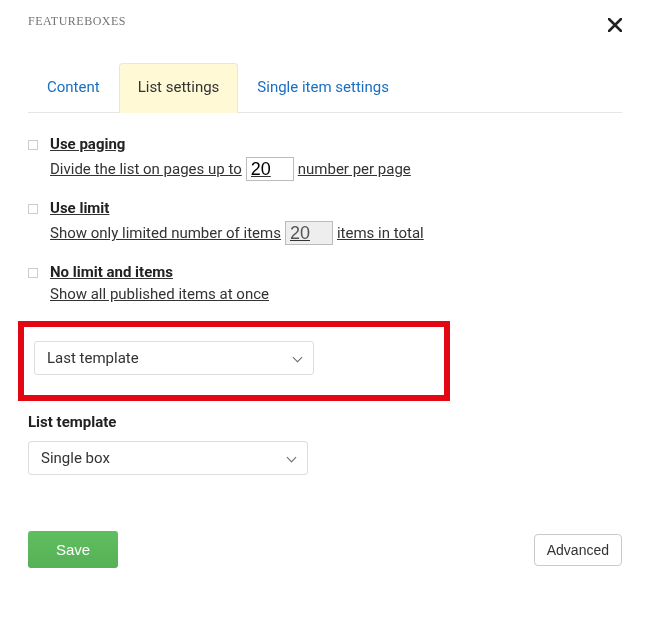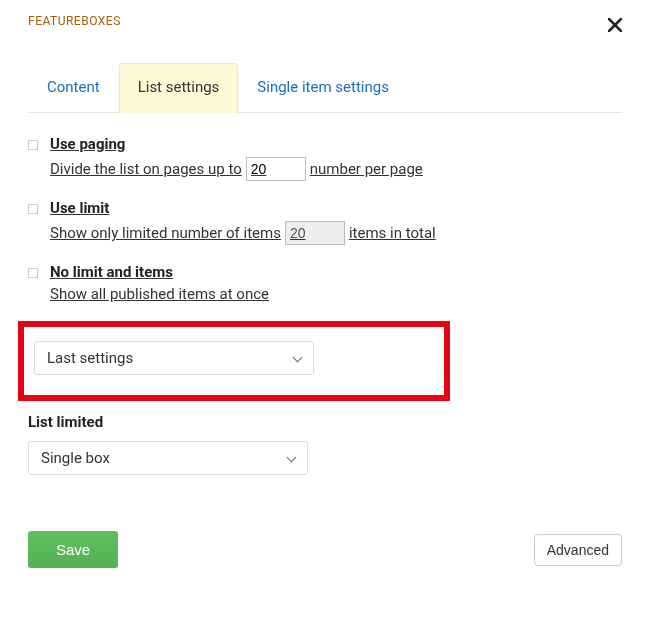--- a/index.html
+++ b/index.html
@@ -15,22 +15,23 @@
   .panel { padding: 0; }
   .header {
     display: flex;
     justify-content: space-between;
     align-items: flex-start;
     padding: 14px 22px 0 28px;
   }
   .header-title {
     font-size: 12px;
     letter-spacing: .5px;
-    color: #a16207;
+    color: #737373;
     text-transform: uppercase;
+    font-family: Liberation Serif, serif;
   }
   .close-btn {
     background: none; border: none; cursor: pointer;
     font-size: 18px; color: #222; padding: 2px 6px;
   }
   .close-btn svg { width: 14px; height: 14px; }
   .tabs {
     display: flex;
     gap: 0;
     margin: 24px 28px 0 28px;
@@ -55,25 +56,25 @@
 
   .radio-row { display: flex; align-items: flex-start; gap: 12px; margin-bottom: 18px; text-decoration: underline; }
   .radio-dot {
     width: 10px; height: 10px; margin-top: 5px;
     border: 1px solid #ccc; display: inline-block;
   }
   .radio-body { flex: 1; }
   .radio-title { font-size: 15px; font-weight: 700; color: #222; margin-bottom: 4px; }
   .radio-desc { font-size: 15px; color: #333; display: flex; align-items: center; flex-wrap: wrap; gap: 4px; }
   .num-input {
-    width: 60px; height: 24px;
+    width: 48px; height: 24px;
     border: 1px solid #bbb;
     text-align: left;
     padding: 2px 4px;
-    font-size: 14px;
+    font-size: 18px;
   }
   .num-input:disabled { background: #eee; }
 
   .highlight-box {
     border: 6px solid #e30613;
     padding: 14px 14px 20px 10px;
     margin: 6px -10px 12px -10px;
     width: 432px;
   }
   .section-label {
@@ -179,27 +180,27 @@
     <div class="radio-row">
       <span class="radio-dot"></span>
       <div class="radio-body">
         <div class="radio-title">No limit and items</div>
         <div class="radio-desc">Show all published items at once</div>
       </div>
     </div>
 
     <div class="highlight-box">
       <div class="select">
-        <span>Last settings</span>
+        <span>Last template</span>
         <span class="chev"></span>
       </div>
     </div>
 
     <div>
-      <div class="section-label">List limited</div>
+      <div class="section-label">List template</div>
       <div class="select">
         <span>Single box</span>
         <span class="chev"></span>
       </div>
     </div>
 
   </div>
 
   <div style="height:28px"></div>
 

